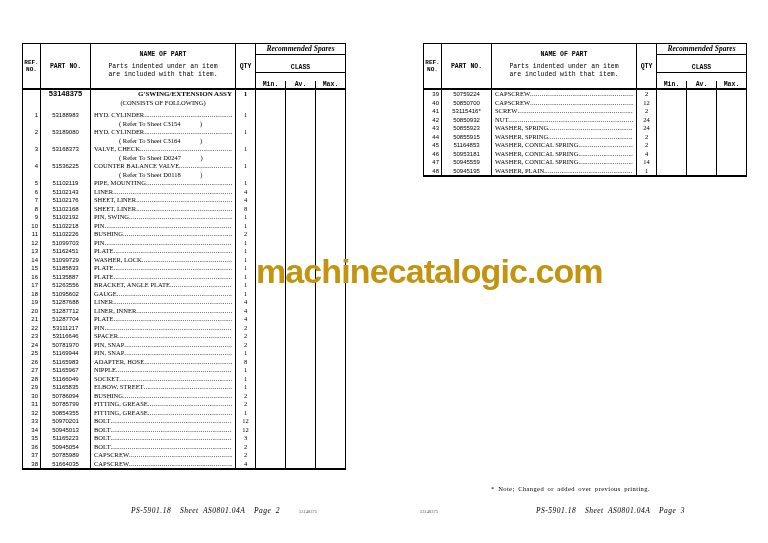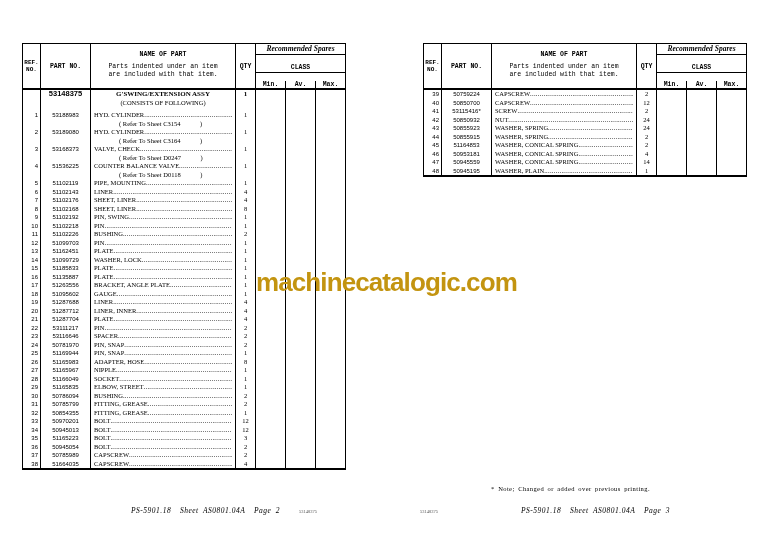--- a/index.html
+++ b/index.html
@@ -38,37 +38,37 @@
   .c.part { width:50px; text-align:center; font-family:"Liberation Sans", sans-serif; font-size:6px; }
   .c.name { width:145px; }
   .c.name .nwrap { margin:0 3px; overflow:hidden; white-space:nowrap; height:100%; }
   .c.qty  { width:20px; text-align:center; }
   .c.min, .c.av { width:30px; }
   .c.max  { width:29px; border-right:none; }
   .lead { letter-spacing:0.3px; }
 
   .trow.asm .part { font-weight:bold; font-size:7.5px; }
   .trow.asm .qty  { font-weight:bold; font-size:7px; }
-  .trow.asm .nwrap { text-align:center; font-weight:bold; font-size:7px; }
+  .trow.asm .nwrap { text-align:right; font-weight:bold; font-size:7px; }
   .trow.subc .nwrap { text-align:center; }
   .trow.subr .nwrap { padding-left:25px; }
 
   
   .note { position:absolute; left:491px; top:485px; font-size:6.5px; letter-spacing:0.4px; word-spacing:1.5px; white-space:nowrap; }
   .foot { position:absolute; top:506px; font-size:7.5px; letter-spacing:0.5px; word-spacing:2px; white-space:nowrap;font-style:italic; }
   .foot.l { left:131px; }
-  .foot.r { left:521px; }
+  .foot.r { left:536px; }
   .tinyno { position:absolute; top:509px; font-size:4.5px; color:#555; white-space:nowrap; }
   .tinyno.l { left:299px; }
   .tinyno.r { left:420px; }
 
   
-  .watermark { position:absolute; left:256px; top:268px; z-index:10;
+  .watermark { position:absolute; left:256px; top:257px; z-index:10;
                font-family:"Liberation Sans", sans-serif; font-weight:bold;
-               font-size:26px; line-height:28px; letter-spacing:-0.9px; white-space:nowrap;text-align:right; }
+               font-size:34px; line-height:28px; letter-spacing:-0.9px; white-space:nowrap;text-align:right; }
 </style>
 </head>
 <body>
 
 <div class="page">
 
   <section class="ptable left">
     <div class="thead">
       <div class="hc ref">
         <div>REF.</div>

